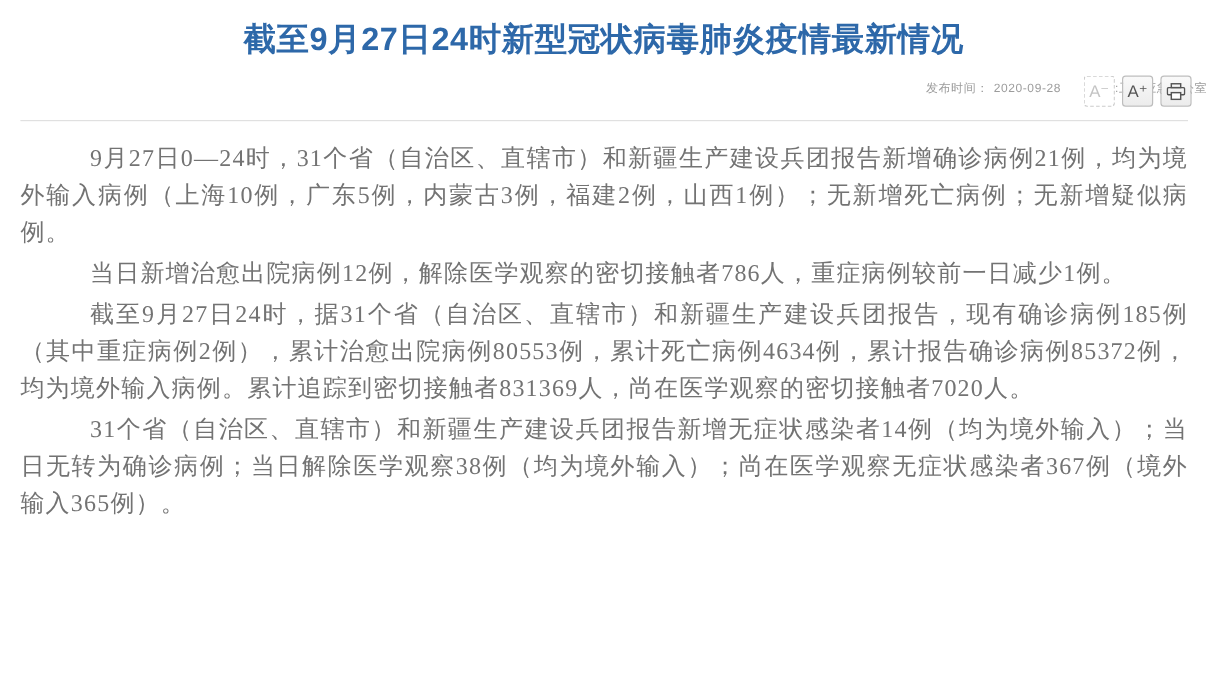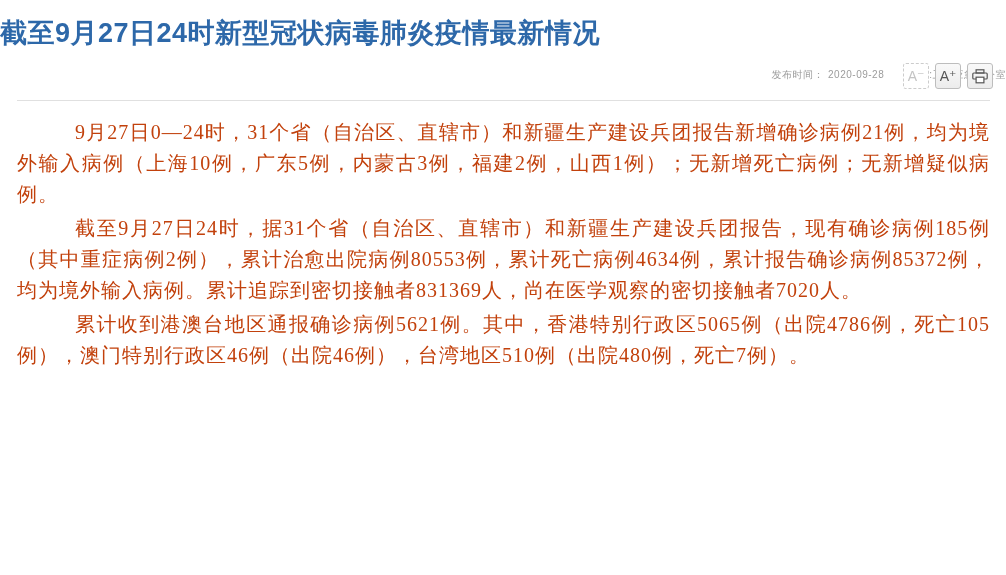--- a/index.html
+++ b/index.html
@@ -6,20 +6,21 @@
   html, body { background: #ffffff; }
   .page {
     position: relative;
     width: 1006px;
     height: 575px;
     background: #ffffff;
     overflow: hidden;
   }
   .article-title {
     margin-top: 15px;
+    text-align: center;
     font-family: "Liberation Sans", "DejaVu Sans", sans-serif;
     font-weight: bold;
     font-size: 27px;
     line-height: 36px;
     color: #2d68a9;
     letter-spacing: 0.5px;
   }
   .meta-row {
     margin-top: 14px;
     text-align: right;
@@ -62,21 +63,21 @@
   .divider {
     margin: 15px 16px 0 17px;
     border-top: 1px solid #e0e0e0;
   }
   .article-body {
     margin: 0 16px 0 17px;
     padding-top: 16px;
     font-family: "Liberation Serif", "DejaVu Serif", serif;
     font-size: 20px;
     line-height: 31px;
-    color: #c2410c;
+    color: #737373;
     text-align: justify;
     letter-spacing: 1px;
   }
   .article-body p {
     text-indent: 58px;
     margin-bottom: 3px;
   }
 </style>
 </head>
 <body>
@@ -102,17 +103,18 @@
         <rect x="0.8" y="4.0" width="14.4" height="6.0" rx="1"></rect>
         <rect x="4.1" y="8.2" width="7.8" height="5.6" fill="#ffffff"></rect>
       </svg>
     </div>
   </div>
 
   <div class="divider"></div>
 
   <div class="article-body">
     <p>9月27日0—24时，31个省（自治区、直辖市）和新疆生产建设兵团报告新增确诊病例21例，均为境外输入病例（上海10例，广东5例，内蒙古3例，福建2例，山西1例）；无新增死亡病例；无新增疑似病例。</p>
+    <p>当日新增治愈出院病例12例，解除医学观察的密切接触者786人，重症病例较前一日减少1例。</p>
     <p>截至9月27日24时，据31个省（自治区、直辖市）和新疆生产建设兵团报告，现有确诊病例185例（其中重症病例2例），累计治愈出院病例80553例，累计死亡病例4634例，累计报告确诊病例85372例，均为境外输入病例。累计追踪到密切接触者831369人，尚在医学观察的密切接触者7020人。</p>
-    <p>累计收到港澳台地区通报确诊病例5621例。其中，香港特别行政区5065例（出院4786例，死亡105例），澳门特别行政区46例（出院46例），台湾地区510例（出院480例，死亡7例）。</p>
+    <p>31个省（自治区、直辖市）和新疆生产建设兵团报告新增无症状感染者14例（均为境外输入）；当日无转为确诊病例；当日解除医学观察38例（均为境外输入）；尚在医学观察无症状感染者367例（境外输入365例）。</p>
   </div>
 
 </div>
 
 </body></html>

